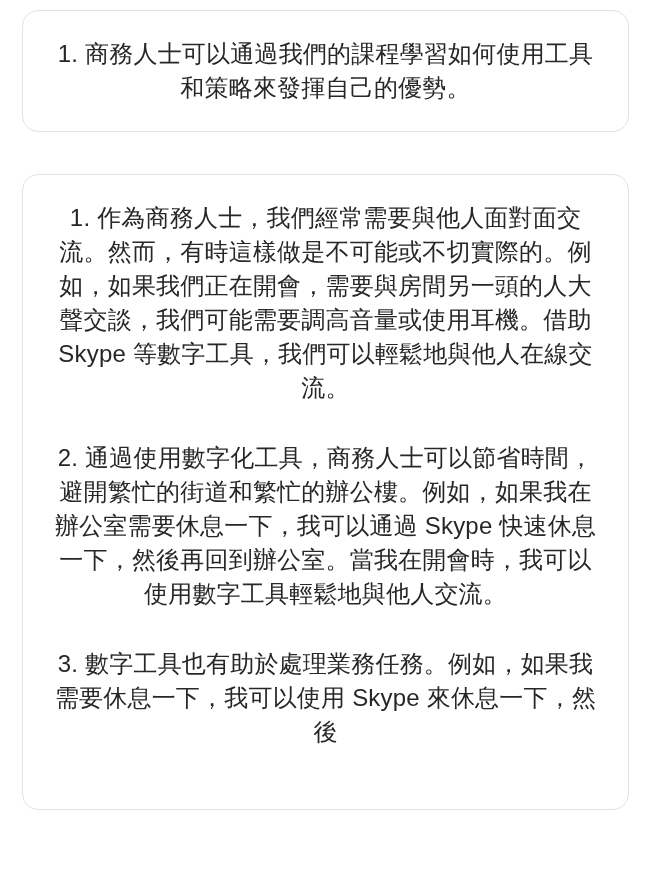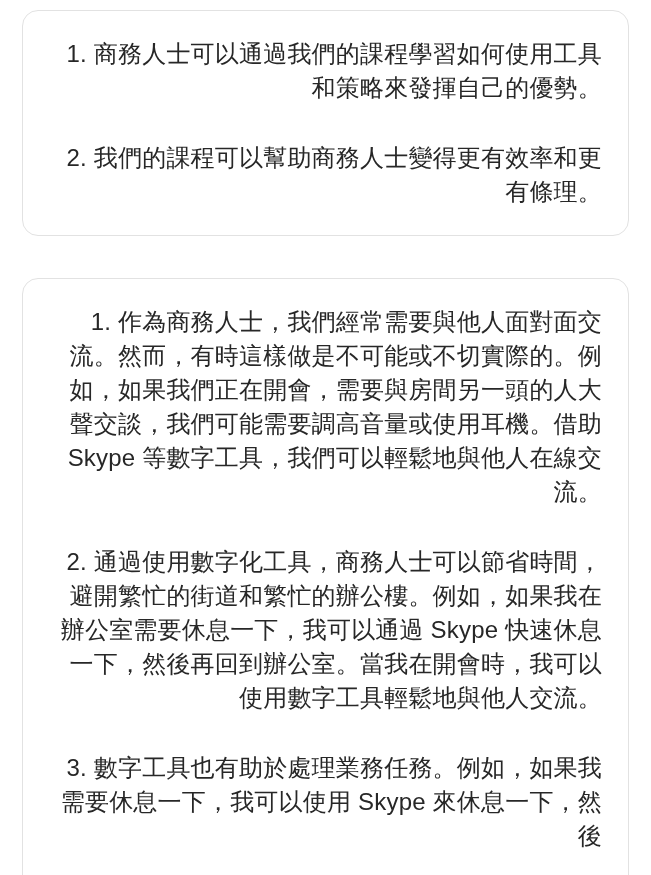--- a/index.html
+++ b/index.html
@@ -21,36 +21,35 @@
   .card {
     margin: 0 22px;
     background: #ffffff;
     border: 1px solid #e2e2e2;
     border-radius: 16px;
     padding: 26px;
     color: #272727;
     font-size: 24px;
     line-height: 34px;
     letter-spacing: 0.2px;
-    text-align: right;
+    text-align: center;
     word-break: break-word;
   }
   .card.first { margin-top: 10px; }
   .card.second { margin-top: 42px; padding-bottom: 60px; }
   .card p { margin: 0 0 36px 0; }
   .card p:last-child { margin-bottom: 0; }
 </style>
 </head>
 <body>
 
 <div class="page">
 
   <section class="card first">
     <p>1. 商務人士可以通過我們的課程學習如何使用工具和策略來發揮自己的優勢。</p>
-    <p>2. 我們的課程可以幫助商務人士變得更有效率和更有條理。</p>
   </section>
 
   <section class="card second">
     <p>1. 作為商務人士，我們經常需要與他人面對面交流。然而，有時這樣做是不可能或不切實際的。例如，如果我們正在開會，需要與房間另一頭的人大聲交談，我們可能需要調高音量或使用耳機。借助 Skype 等數字工具，我們可以輕鬆地與他人在線交流。</p>
     <p>2. 通過使用數字化工具，商務人士可以節省時間，避開繁忙的街道和繁忙的辦公樓。例如，如果我在辦公室需要休息一下，我可以通過 Skype 快速休息一下，然後再回到辦公室。當我在開會時，我可以使用數字工具輕鬆地與他人交流。</p>
     <p>3. 數字工具也有助於處理業務任務。例如，如果我需要休息一下，我可以使用 Skype 來休息一下，然後</p>
   </section>
 
 </div>
 

